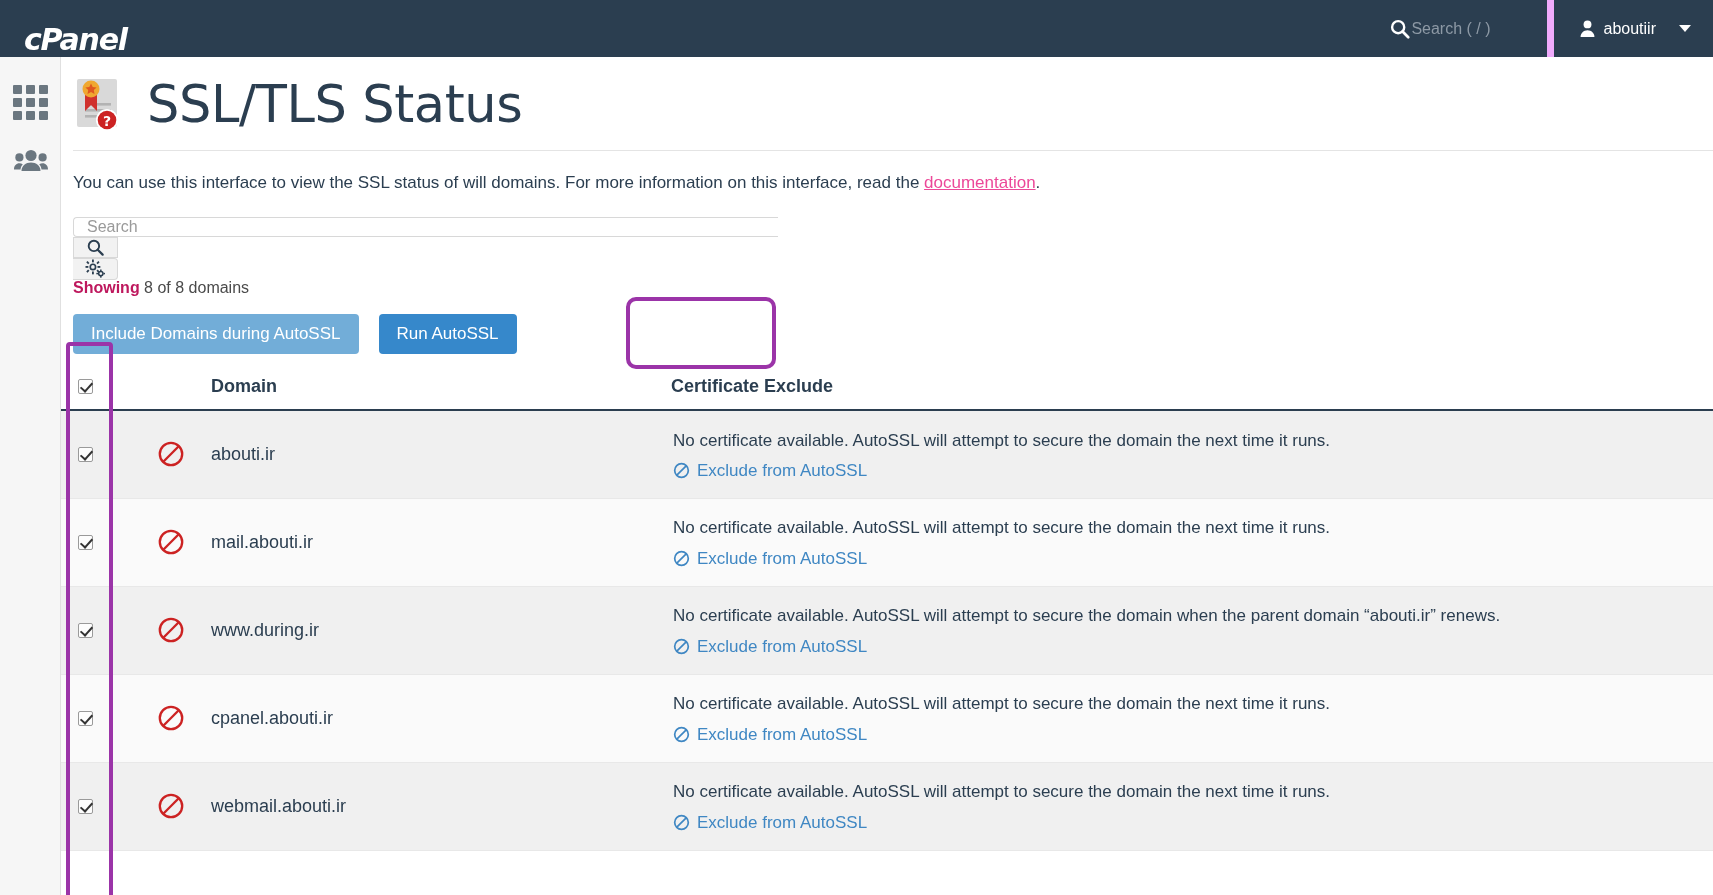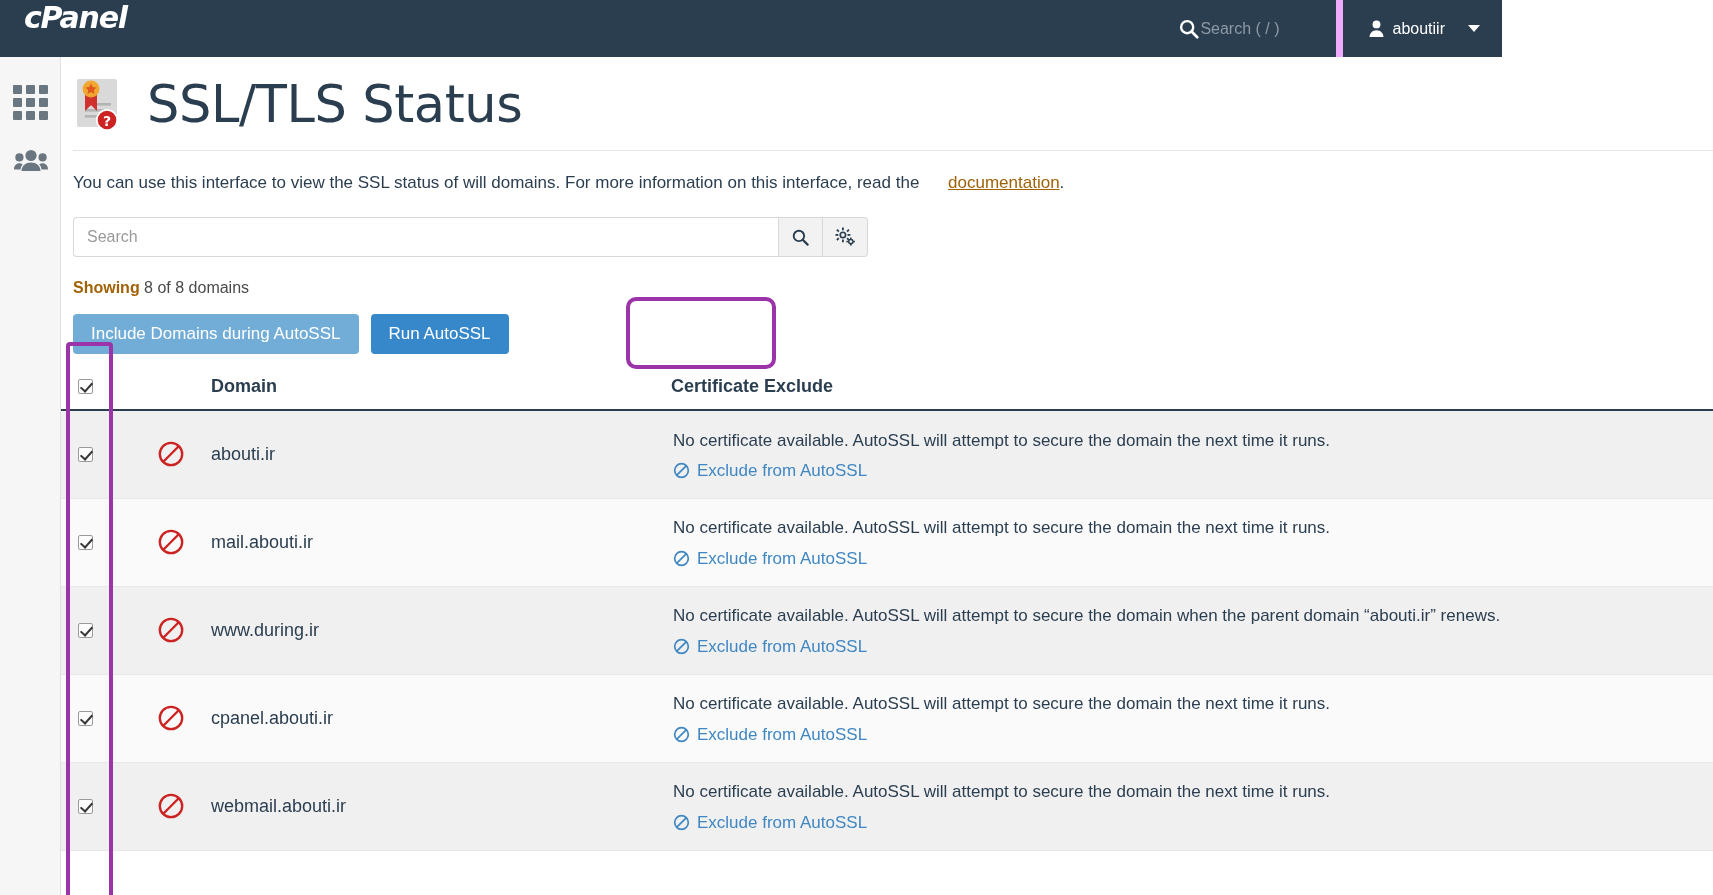--- a/index.html
+++ b/index.html
@@ -7,23 +7,23 @@
     margin: 0; padding: 0;
     width: 1713px; height: 895px;
     overflow: hidden;
     background: #fff;
     font-family: "Liberation Sans", sans-serif;
   }
 
   
   .topbar {
     position: absolute; top: 0; left: 0;
-    width: 1502px; height: 57px;
+    width: 1713px; height: 57px;
     background: #2b3e50;
-    display: flex; align-items: flex-start;
+    display: flex; align-items: flex-end;
   }
   .logo {
     margin-left: 24px;
     color: #ffffff;
     font-family: "DejaVu Sans", sans-serif;
     font-size: 30px;
     font-weight: 700;
     font-style: italic;
     letter-spacing: -1.2px;
   }
@@ -91,27 +91,27 @@
   }
   .hr {
     margin: 16px 0 0 12px;
     width: 1640px; height: 1px; background: #e4e4e4;
   }
   .intro {
     margin: 22px 0 0 12px;
     font-size: 17px;
     color: #2b3e50;
   }
-  .intro a { color: #a16207; text-decoration: underline; margin-left: 24px; }
+  .intro a { color: #ec4899; text-decoration: underline; }
 
   
   .searchrow {
     margin: 24px 0 0 12px;
     display: flex; align-items: stretch;
-    height: 40px; width: 795px;
+    height: 40px; width: 795px; flex-direction: column;
   }
   .searchrow input {
     width: 705px; height: 40px;
     border: 1px solid #d8d8d8;
     border-right: none;
     border-radius: 4px 0 0 4px;
     padding: 0 13px;
     font-size: 16px;
     color: #333;
     font-family: "Liberation Sans", sans-serif;
@@ -125,26 +125,26 @@
     background: #f2f2f2;
     display: flex; align-items: center; justify-content: center;
     cursor: pointer;
   }
   .sbtn:last-child { border-radius: 0 4px 4px 0; border-left: none; }
 
   .showing {
     margin: 22px 0 0 12px;
     font-size: 16px; color: #4a4a4a;
   }
-  .showing b { color: #a16207; text-align: right; }
+  .showing b { color: #be185d; text-align: right; }
 
   
   .actions {
     margin: 17px 0 0 12px;
-    display: flex; align-items: flex-start; gap: 12px;
+    display: flex; align-items: flex-start; gap: 20px;
     position: relative;
   }
   .btn {
     height: 40px;
     padding: 0 18px;
     border: none; border-radius: 4px;
     color: #fff; font-size: 17px;
     font-family: "Liberation Sans", sans-serif;
     display: flex; align-items: center; justify-content: center;
     cursor: pointer;

